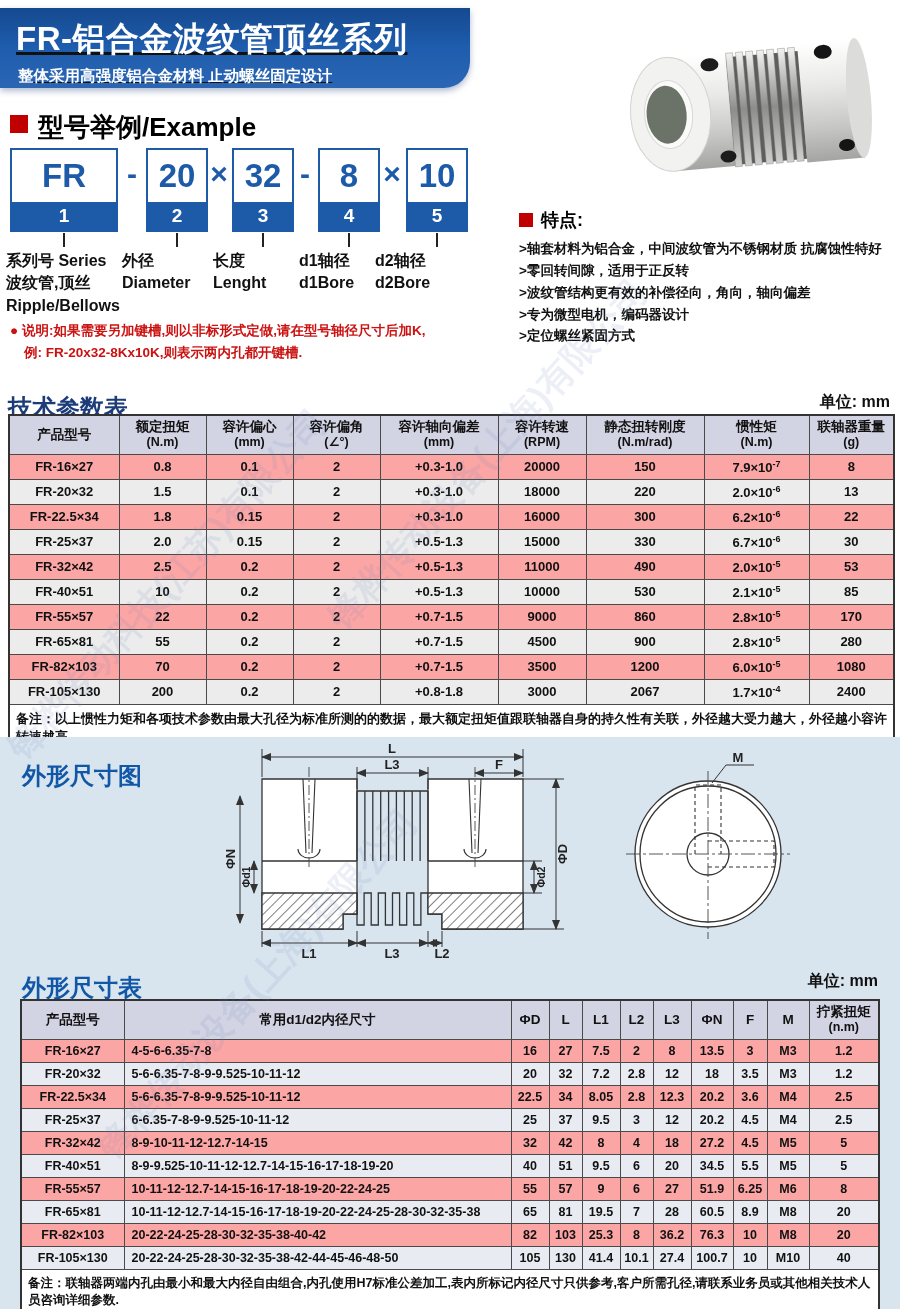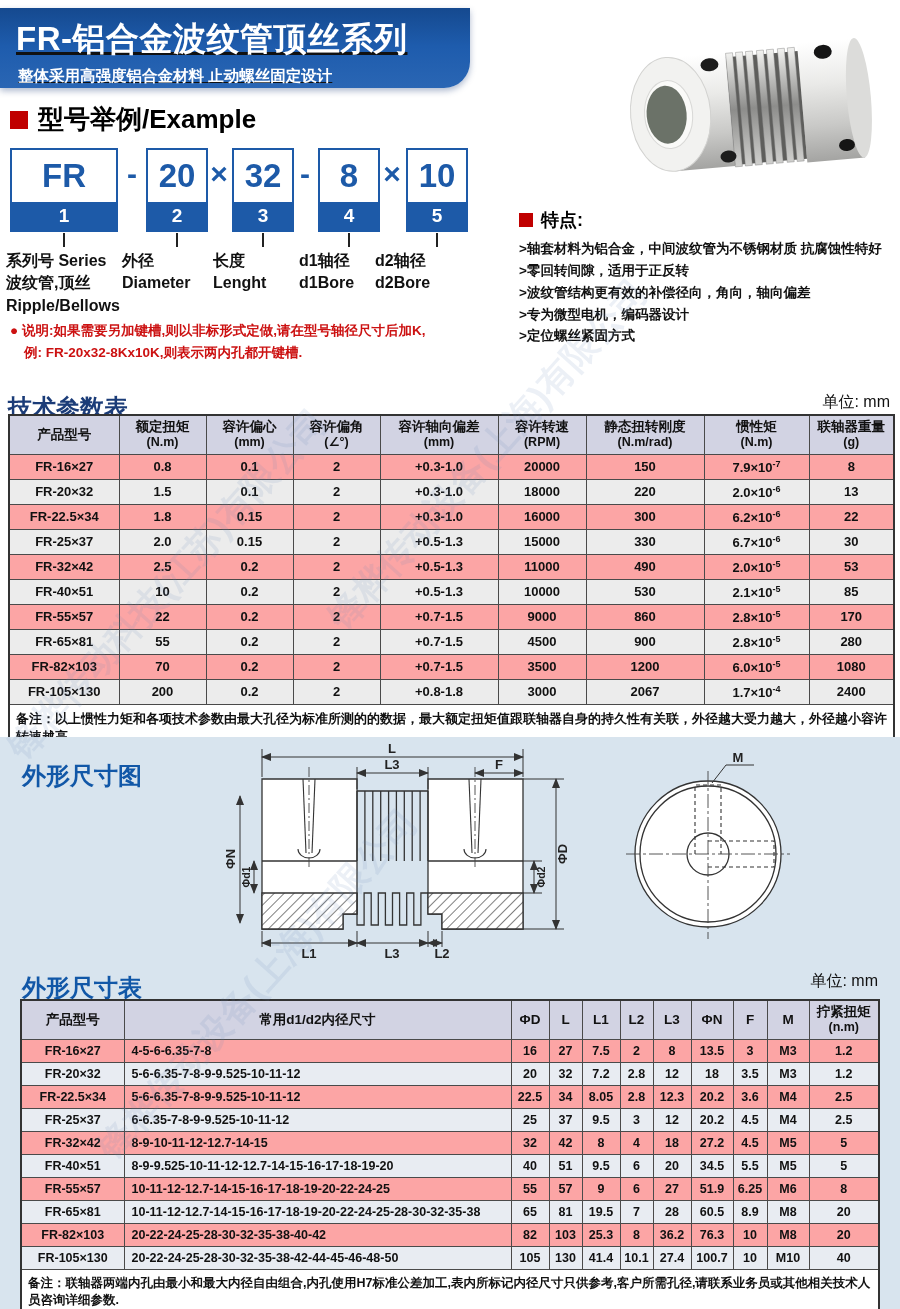--- a/index.html
+++ b/index.html
@@ -12,42 +12,42 @@
   
   .header-bar{left:0;top:8px;width:470px;height:80px;border-radius:0 0 26px 0;
       background:linear-gradient(180deg,#15498f 0%,#1e5cad 48%,#2a66b4 100%);
       box-shadow:0 3px 6px rgba(30,60,120,.35);box-sizing:border-box;padding:9px 0 0 16px;z-index:2;text-decoration:underline;}
   .header-title{color:#fff;font-size:33px;font-weight:bold;letter-spacing:.5px;}
   .header-sub{color:#fff;font-size:15.5px;font-weight:bold;margin-top:4px;padding-left:2px;}
   
   .h-example{left:10px;top:102px;display:flex;align-items:center;}
   .red-sq{width:18px;height:18px;background:#c00000;margin-right:10px;}
   .red-sq.small{width:14px;height:14px;margin-right:8px;}
-  .h-example-text{font-size:26px;font-weight:bold;color:#000;}
+  .h-example-text{font-size:26px;font-weight:bold;color:#000;margin-top:8px;}
   
   .mbox{top:148px;width:62px;height:84px;border:2px solid #1d5aa8;background:#fff;box-sizing:border-box;z-index:2;}
   .mbox .code{height:52px;display:flex;align-items:center;justify-content:center;
       color:#1d5aa8;font-size:33px;font-weight:bold;}
   .mbox .band{height:28px;background:#1d5aa8;color:#fff;display:flex;align-items:center;
       justify-content:center;font-size:19px;font-weight:bold;}
   .msep{top:148px;height:52px;display:flex;align-items:center;justify-content:center;
       color:#1d5aa8;font-size:30px;font-weight:bold;z-index:2;}
   .tick{top:233px;width:0;height:14px;border-left:2px solid #222;}
   .mlabel{top:250px;font-size:16px;font-weight:bold;color:#111;line-height:1.4;}
   .mlabel.first{text-align:left;}
   .rednote{left:10px;top:320px;font-size:13.5px;font-weight:bold;color:#cc1111;line-height:1.65;}
   .rednote .l2{padding-left:14px;}
   
   .features{left:519px;top:208px;width:374px;}
   .features-head{display:flex;align-items:center;font-size:18px;font-weight:bold;color:#000;}
   .features-items{margin-top:6px;font-size:13.5px;font-weight:bold;color:#111;line-height:1.62;}
   
   .tbl-title{font-size:24px;font-weight:bold;color:#1b3c78;margin-top:11px;}
   .tbl-title.blue{color:#1157a7;}
-  .unit{font-size:16px;font-weight:normal;color:#111;}
+  .unit{font-size:16px;font-weight:bold;color:#111;}
   table.tbl{border-collapse:collapse;table-layout:fixed;background:#fca5a5;border:2px solid #333;}
   .tbl th,.tbl td{border:1px solid #4a4a4a;overflow:hidden;}
   .tbl th{background:#d2d3e3;font-weight:bold;padding:3px 1px;line-height:1.22;}
   .tbl th .h1{font-size:13.5px;}
   .tbl th .h2{font-size:12.5px;}
   .tbl td{text-align:center;font-weight:600;color:#111;padding:1px 2px;}
   #tech-table td{font-size:13px;height:22px;}
   #dim-table td{font-size:12.5px;height:20px;}
   #dim-table td:nth-child(2){text-align:left;padding-left:7px;}
   #tech-table tbody tr:nth-child(even) td{background:#ececec;}

